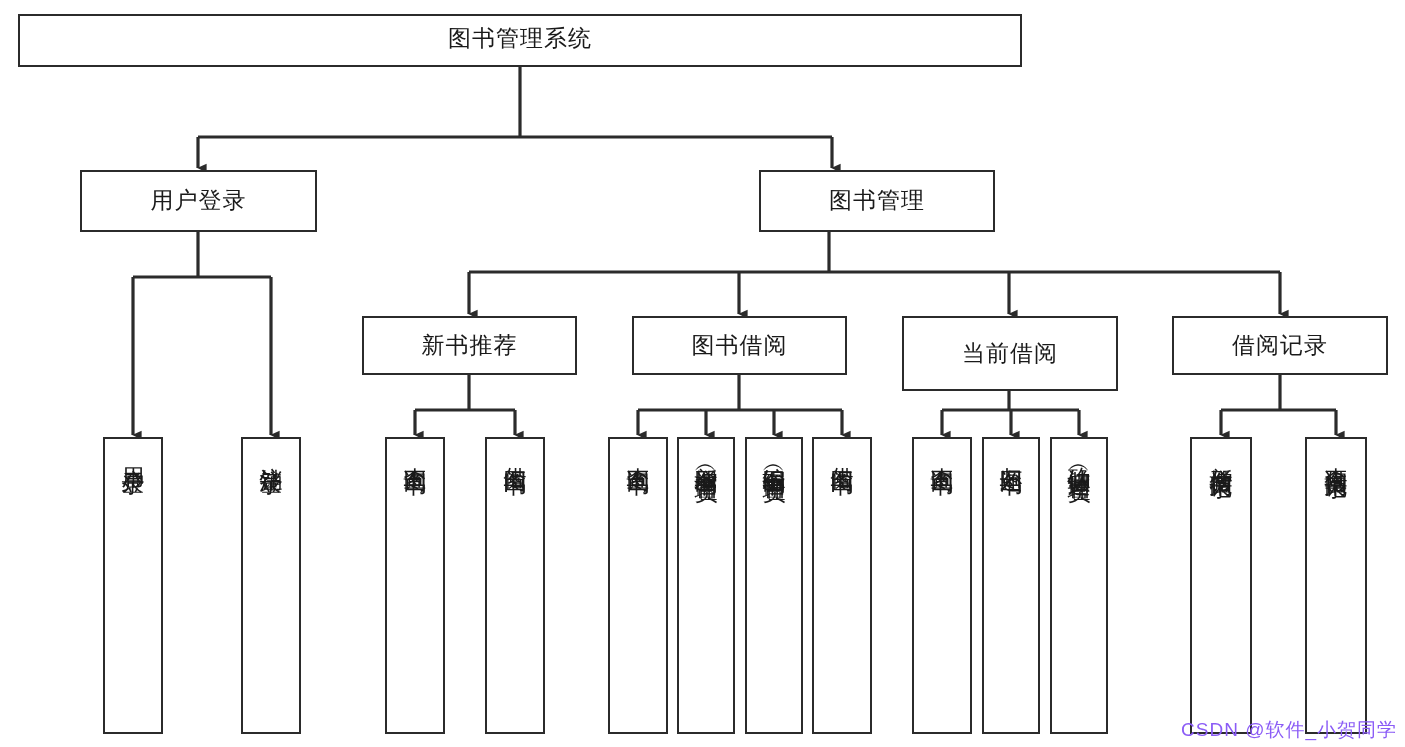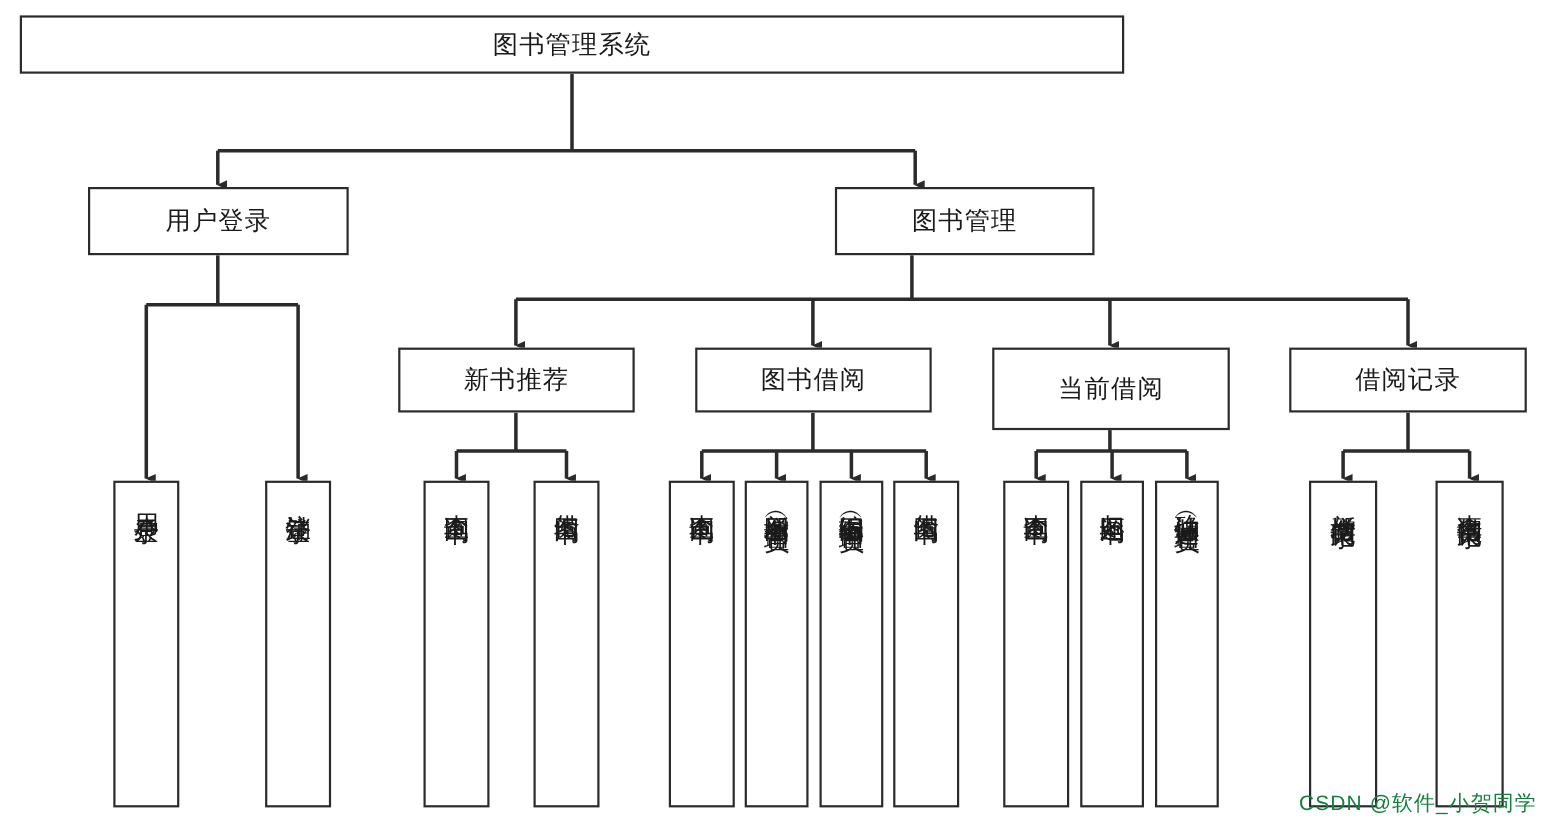--- a/index.html
+++ b/index.html
@@ -35,41 +35,42 @@
     justify-content: center;
     color: #1a1a1a;
   }
   .node.horiz {
     font-size: 23px;
     letter-spacing: 1px;
     line-height: 1.1;
   }
   .node.root {
     font-size: 23px;
+    font-family: Liberation Mono, monospace;
   }
   .node.leaf {
     align-items: flex-start;
     justify-content: center;
     padding-top: 10px;
   }
   .vtext {
     writing-mode: vertical-rl;
     text-orientation: upright;
     font-size: 23px;
     line-height: 1.18;
     letter-spacing: 2px;
     white-space: nowrap;
     color: #1a1a1a;
   }
   .watermark {
     position: absolute;
     right: 8px;
     bottom: 4px;
     font-size: 19px;
-    color: #15803d;
+    color: #8b5cf6;
     letter-spacing: 1px;
     white-space: nowrap;
   }
 </style>
 </head>
 <body>
 
 <div id="canvas">
 
   <svg class="edges" viewBox="0 0 1405 747" xmlns="http://www.w3.org/2000/svg">

